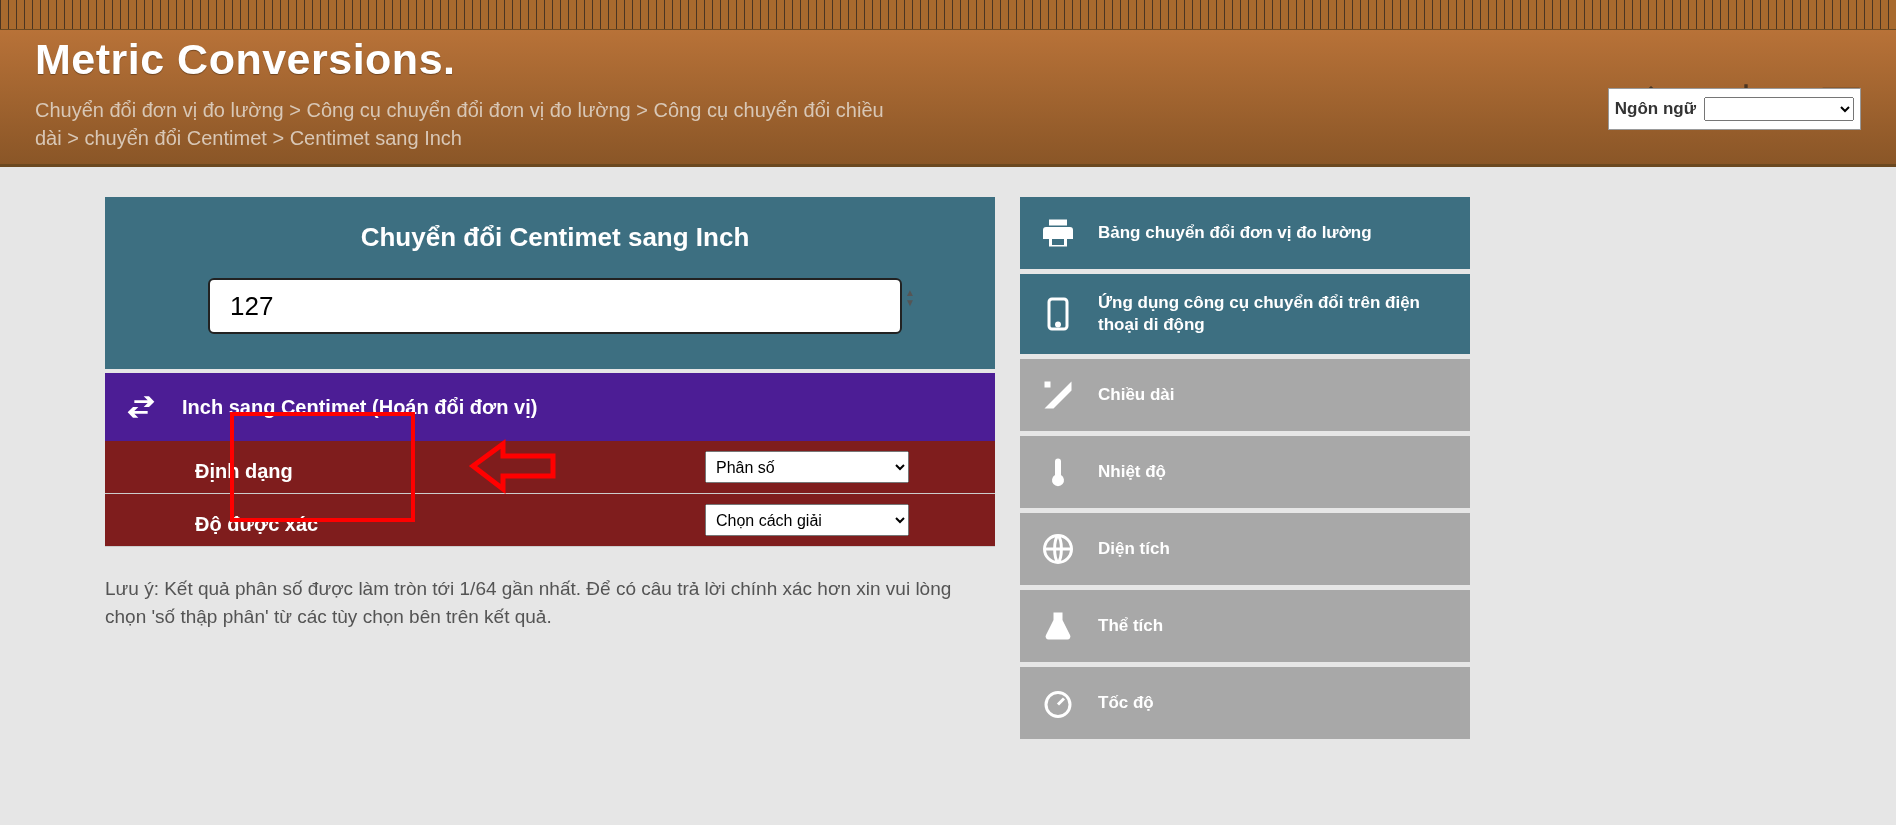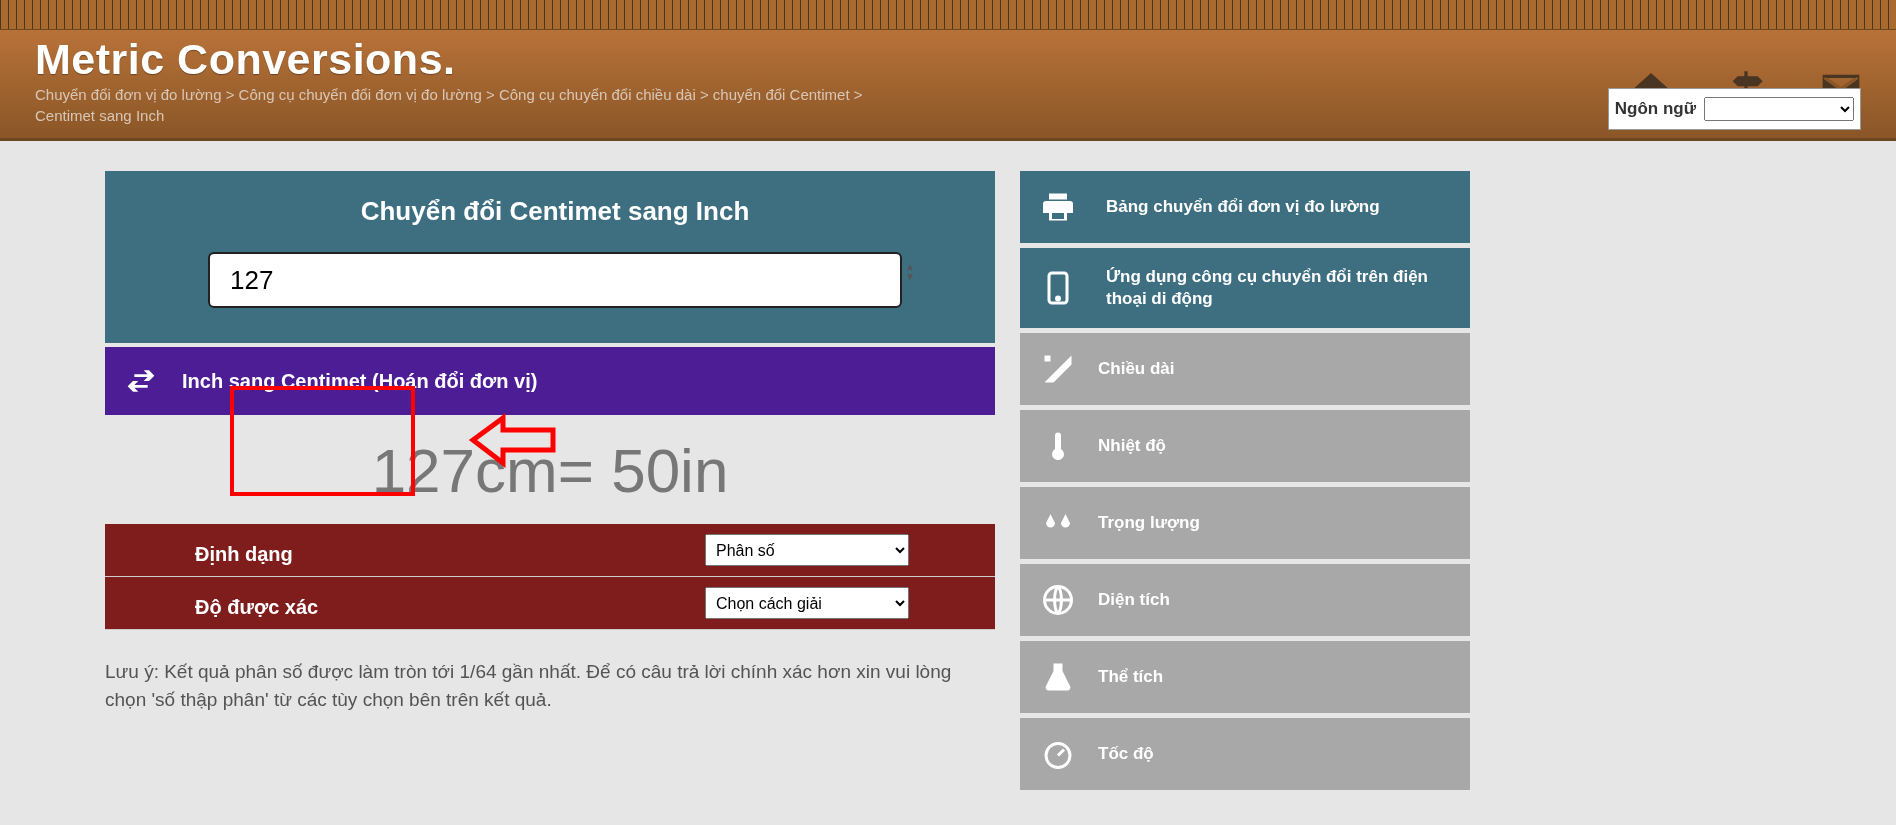--- a/index.html
+++ b/index.html
@@ -22,22 +22,22 @@
   .brand-area { flex: 1; }
   .brand {
     font-size: 43px;
     color: #fff;
     font-weight: bold;
     letter-spacing: 0.5px;
     text-shadow: 0 1px 1px rgba(0,0,0,0.35);
   }
   .breadcrumb {
     color: #d8c7b6;
-    font-size: 15px;
-    margin-top: 0;
+    font-size: 20px;
+    margin-top: 12px;
     max-width: 860px;
     line-height: 1.4;
   }
   .breadcrumb a { color: #d8c7b6; text-decoration: none; }
   .header-icons { display: flex; gap: 55px; margin-left: 30px; margin-top: 15px; }
   .hicon { width: 40px; height: 40px; color: #4a3522; fill: #4a3522; }
   .lang-box {
     display: flex;
     align-items: center;
     background: #fff;
@@ -146,21 +146,21 @@
     display: flex;
     align-items: center;
     padding: 18px 20px;
     color: #fff;
     font-weight: bold;
     font-size: 17px;
     margin-bottom: 5px;
     cursor: pointer;
   }
   .side-item .sicon { width: 36px; height: 36px; margin-right: 22px; flex-shrink: 0; }
-  .side-item.primary { background: #3d6f81; gap: 8px; }
+  .side-item.primary { background: #3d6f81; }
   .side-item.secondary { background: #a8a8a8; }
   .side-item .txt { line-height: 1.3; }
 </style>
 </head>
 <body>
 
 <div class="ruler"></div>
 
 <div class="header">
   <div class="brand-area">
@@ -212,21 +212,20 @@
           </svg>
         <span>Inch sang Centimet (Hoán đổi đơn vị)</span>
       </div>
 
       <div class="red-box"></div>
       <svg class="red-arrow" width="90" height="55">
         <path d="M85 17 L35 17 L35 5 L5 27 L35 50 L35 37 L85 37 Z" fill="none" stroke="#ff0000" stroke-width="5" stroke-linejoin="miter"></path>
       </svg>
     </div>
 
-    <div class="result">127cm= 50in</div>
 
     <div class="opts-row">
       <div class="lbl">Định dạng</div>
       <select>
         <option>Phân số</option>
       </select>
     </div>
     <div class="opts-row">
       <div class="lbl">Độ được xác</div>
       <select>
@@ -257,26 +256,20 @@
         </svg>
       <span class="txt">Chiều dài</span>
     </div>
     <div class="side-item secondary">
       <svg class="sicon" viewBox="0 0 24 24" fill="#fff">
           <path d="M12 3a2 2 0 012 2v9a4 4 0 11-4 0V5a2 2 0 012-2z"></path>
         </svg>
       <span class="txt">Nhiệt độ</span>
     </div>
     <div class="side-item secondary">
-      <svg class="sicon" viewBox="0 0 24 24" fill="#fff">
-          <path d="M12 3v18M4 21h16M7 6l-3 6a3 3 0 006 0zM17 6l-3 6a3 3 0 006 0zM5 6h14"></path>
-        </svg>
-      <span class="txt">Trọng lượng</span>
-    </div>
-    <div class="side-item secondary">
       <svg class="sicon" viewBox="0 0 24 24" fill="none" stroke="#fff" stroke-width="2">
           <circle cx="12" cy="12" r="9"></circle>
           <path d="M3 12h18M12 3c3 3 3 15 0 18M12 3c-3 3-3 15 0 18"></path>
         </svg>
       <span class="txt">Diện tích</span>
     </div>
     <div class="side-item secondary">
       <svg class="sicon" viewBox="0 0 24 24" fill="#fff">
           <path d="M9 3h6v5l5 10a2 2 0 01-2 3H6a2 2 0 01-2-3l5-10z"></path>
         </svg>

